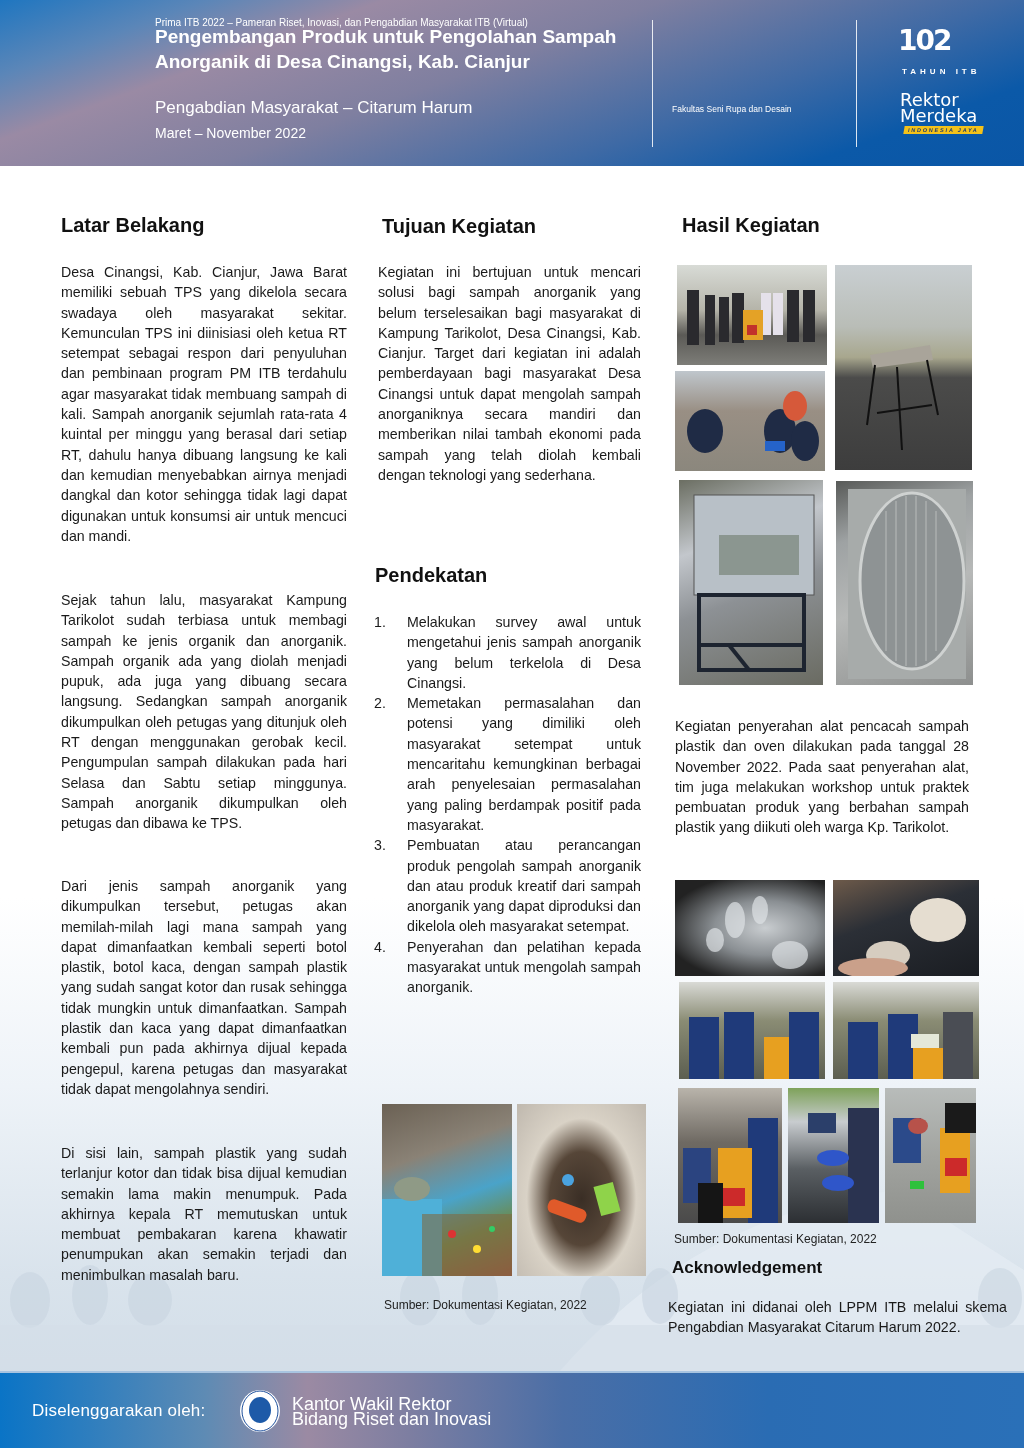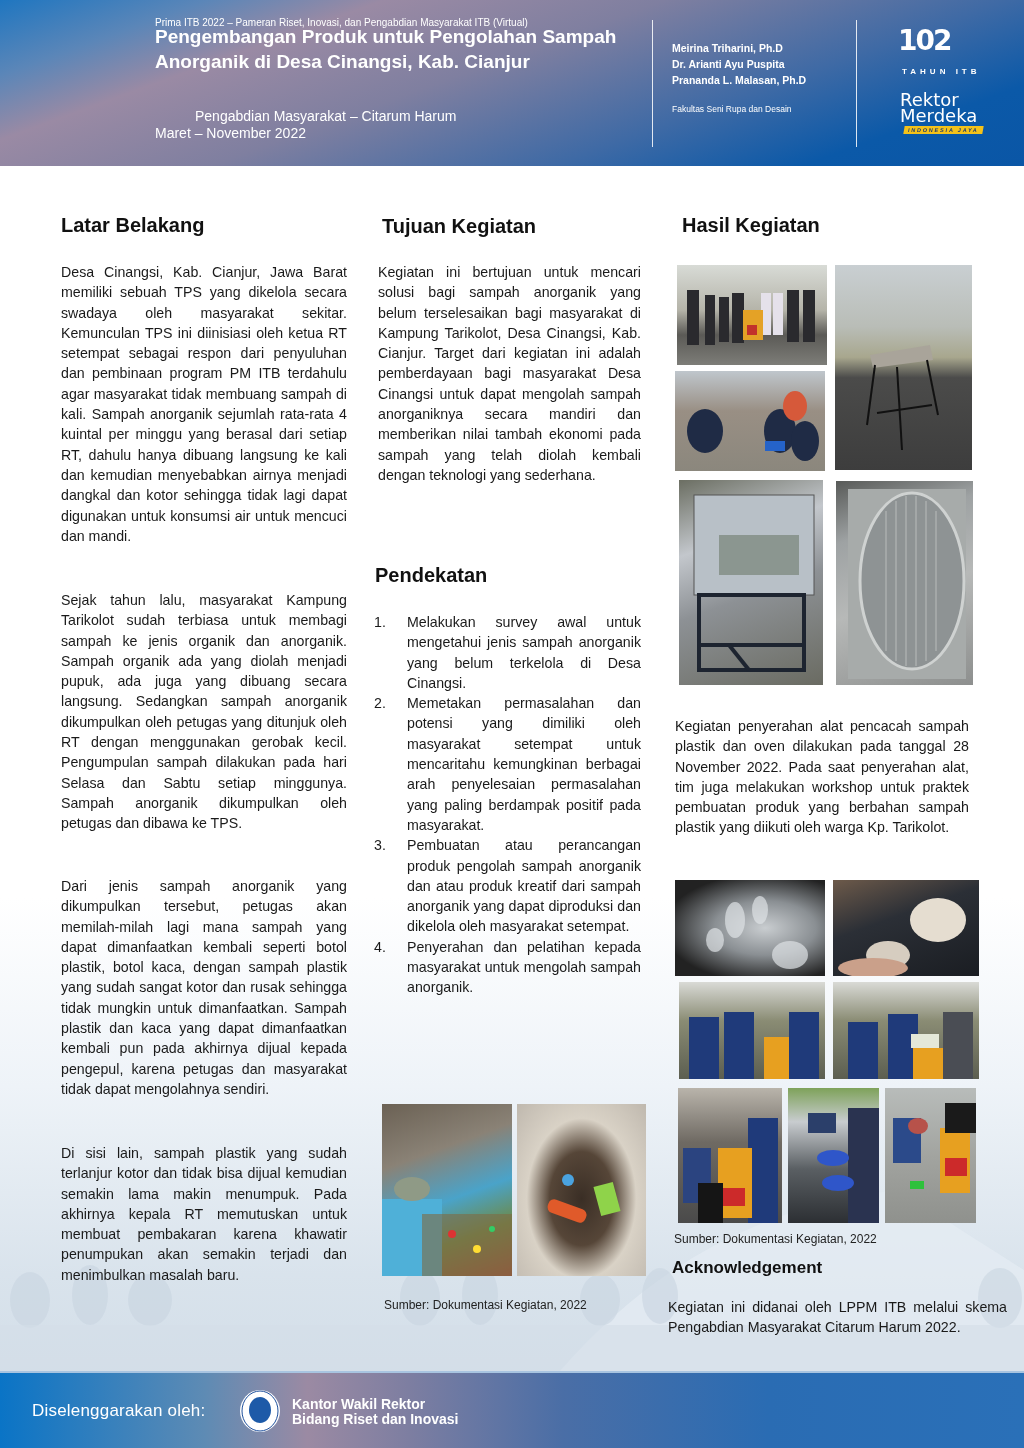--- a/index.html
+++ b/index.html
@@ -15,21 +15,21 @@
     position: absolute; left: 0; top: 0; width: 1024px; height: 166px;
     background: linear-gradient(160deg, #1f76c0 0%, #5b86b8 14%, #9a8aa4 26%, #7f7fa0 45%, #3f6aa5 68%, #0b59a8 85%, #0a56a6 100%);
   }
   .logo-itb {
     position: absolute; left: 34px; top: 36px; width: 82px; height: 94px;
     border-radius: 50%; background: #fff; display: flex; align-items: center; justify-content: center;
   }
   .logo-itb svg { width: 82px; height: 94px; }
   .pre-title { position: absolute; left: 155px; top: 17px; font-size: 10px; color: #fff; }
   .main-title { position: absolute; left: 155px; top: 24px; font-size: 19px; font-weight: bold; color: #fff; line-height: 25px; width: 480px; }
-  .sub1 { position: absolute; left: 155px; top: 108px; font-size: 14px; color: #fff; margin-left: 40px; }
+  .sub1 { position: absolute; left: 155px; top: 98px; font-size: 17px; color: #fff; }
   .sub2 { position: absolute; left: 155px; top: 125px; font-size: 14px; color: #fff; }
   .vline { position: absolute; top: 20px; width: 1px; height: 127px; background: rgba(255,255,255,0.85); }
   .authors { position: absolute; left: 672px; top: 40px; color: #fff; font-size: 10.5px; line-height: 16px; font-weight: bold; }
   .faculty { position: absolute; left: 672px; top: 104px; color: #fff; font-size: 8.5px; }
   .logo102 { position: absolute; left: 898px; top: 24px; color: #fff; font-size: 28px; font-weight: 900; letter-spacing: -2px; font-family: "DejaVu Sans", sans-serif; }
   .tahun { position: absolute; left: 902px; top: 67px; color: #fff; font-size: 8px; letter-spacing: 4px; font-weight: bold; }
   .kampus { position: absolute; left: 900px; top: 92px; color: #fff; font-size: 18px; line-height: 16px; font-family: "DejaVu Sans", sans-serif; }
   .indojaya { position: absolute; left: 904px; top: 126px; background: #f4c21a; color: #1d3a6e; font-size: 5.5px; font-weight: bold; letter-spacing: 1.8px; padding: 1px 4px; transform: skewX(-10deg); }
 
   
@@ -47,41 +47,36 @@
   .caption { position: absolute; font-size: 12px; color: #222; }
 
   
   .footer {
     position: absolute; left: 0; top: 1371px; width: 1024px; height: 77px;
     background: linear-gradient(90deg, #0a74c6 0%, #5e8bb4 20%, #9b8aa3 30%, #7d7ea1 40%, #4a6ea6 55%, #2a6cb3 75%, #2a70b8 100%);
     border-top: 2px solid #a8c4e0;
   }
   .diselenggarakan { position: absolute; left: 32px; top: 28px; color: #fff; font-size: 17px; font-weight: 300; letter-spacing: 0.2px; }
   .footer-logo { position: absolute; left: 240px; top: 17px; width: 40px; height: 42px; border-radius: 50%; background: #fff; display: flex; align-items: center; justify-content: center; }
-  .footer-org { position: absolute; left: 292px; top: 24px; color: #fff; font-size: 14px; font-weight: bold; line-height: 15px; }
+  .footer-org { position: absolute; left: 292px; top: 24px; color: #fff; font-size: 18px; font-weight: normal; line-height: 15px; }
   .bg-skyline { position: absolute; left: 0; top: 1150px; width: 1024px; height: 221px; pointer-events: none; }
 </style>
 </head>
 <body>
 
 <div class="header">
   <div class="pre-title">Prima ITB 2022 – Pameran Riset, Inovasi, dan Pengabdian Masyarakat ITB (Virtual)</div>
   <div class="main-title">
     <div>Pengembangan Produk untuk Pengolahan Sampah</div>
     <div>Anorganik di Desa Cinangsi, Kab. Cianjur</div>
   </div>
   <div class="sub1">Pengabdian Masyarakat – Citarum Harum</div>
   <div class="sub2">Maret – November 2022</div>
 
   <div class="vline" style="left:652px"></div>
-  <div class="authors">
-    <div>Meirina Triharini, Ph.D</div>
-    <div>Dr. Arianti Ayu Puspita</div>
-    <div>Prananda L. Malasan, Ph.D</div>
-  </div>
   <div class="faculty">Fakultas Seni Rupa dan Desain</div>
   <div class="vline" style="left:856px"></div>
 
   <div class="logo102">102</div>
   <div class="tahun">TAHUN ITB</div>
   <div class="kampus">
     <div>Rektor</div>
     <div>Merdeka</div>
   </div>
   <div class="indojaya">INDONESIA JAYA</div>

